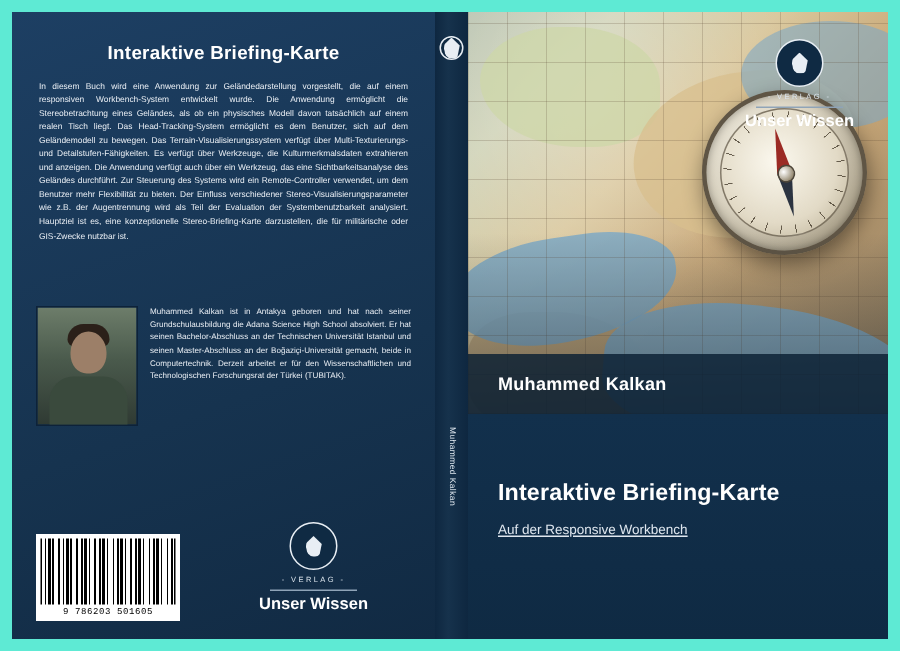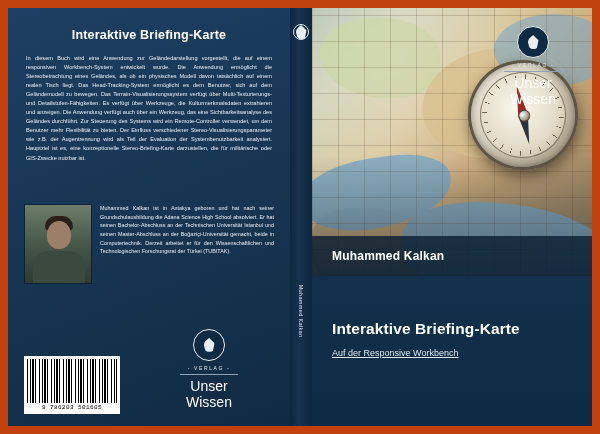--- a/index.html
+++ b/index.html
@@ -10,21 +10,21 @@
   body {
     width: 600px;
     height: 434px;
     font-family: "Liberation Sans", sans-serif;
     overflow: hidden;
   }
   .cover-wrap {
     position: relative;
     width: 600px;
     height: 434px;
-    background: #c2410c;
+    background: #5eead4;
   }
   
   .back-cover {
     position: absolute;
     left: 8px;
     top: 8px;
     width: 282px;
     height: 418px;
     background: #1b3a5c;
     background: linear-gradient(160deg, #1d3f63 0%, #16334f 60%, #112a43 100%);
@@ -340,22 +340,22 @@
     background: #e8eef4;
     clip-path: polygon(50% 0%, 100% 38%, 84% 100%, 16% 100%, 0% 38%);
   }
   .pub-verlag {
     font-size: 5px;
     letter-spacing: 1.6px;
     color: #dbe4ec;
     margin-bottom: 2px;
   }
   .pub-name {
-    font-size: 14px;
-    font-weight: normal;
+    font-size: 11px;
+    font-weight: bold;
     line-height: 1.15;
     color: #ffffff;
   }
   .pub-rule {
     width: 58px;
     height: 1px;
     background: #8fa4b8;
     margin: 3px auto;
   }
   .back-logo {

